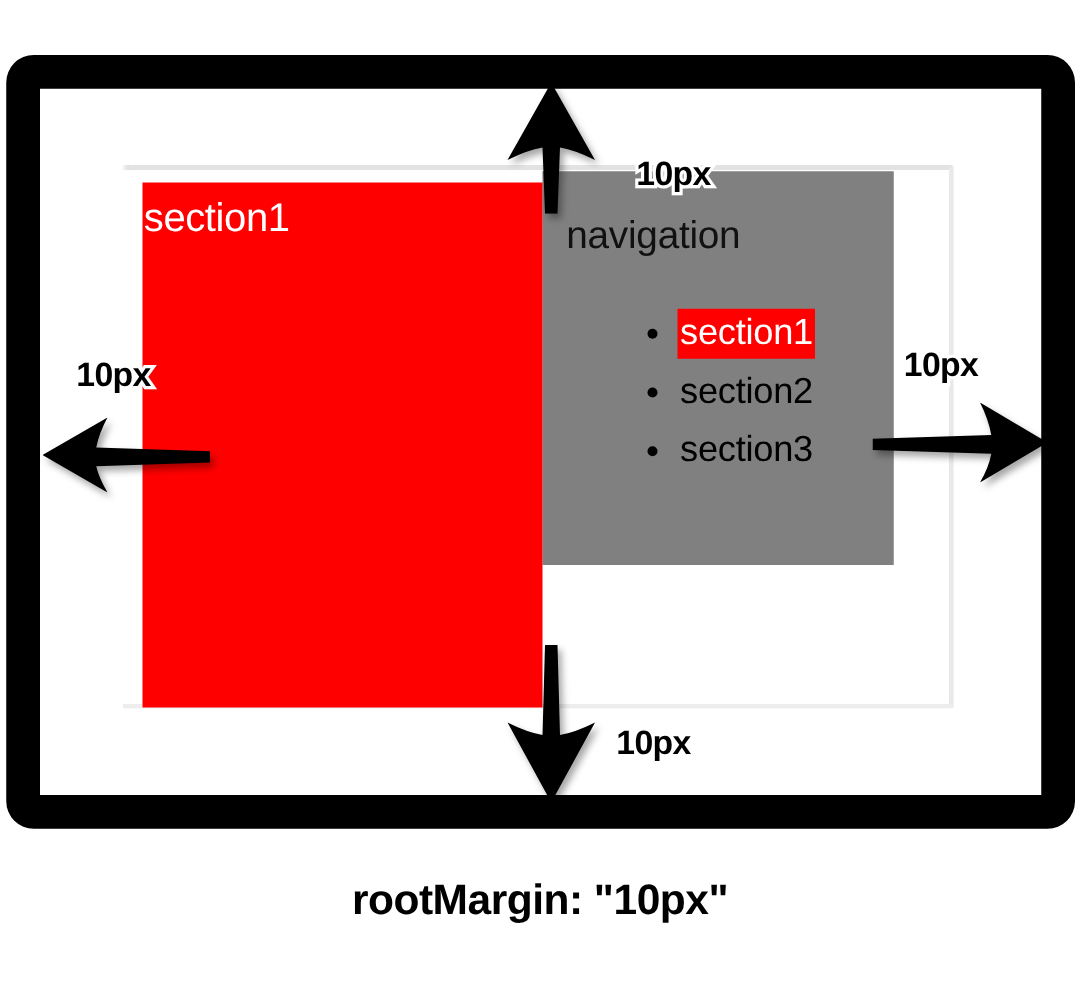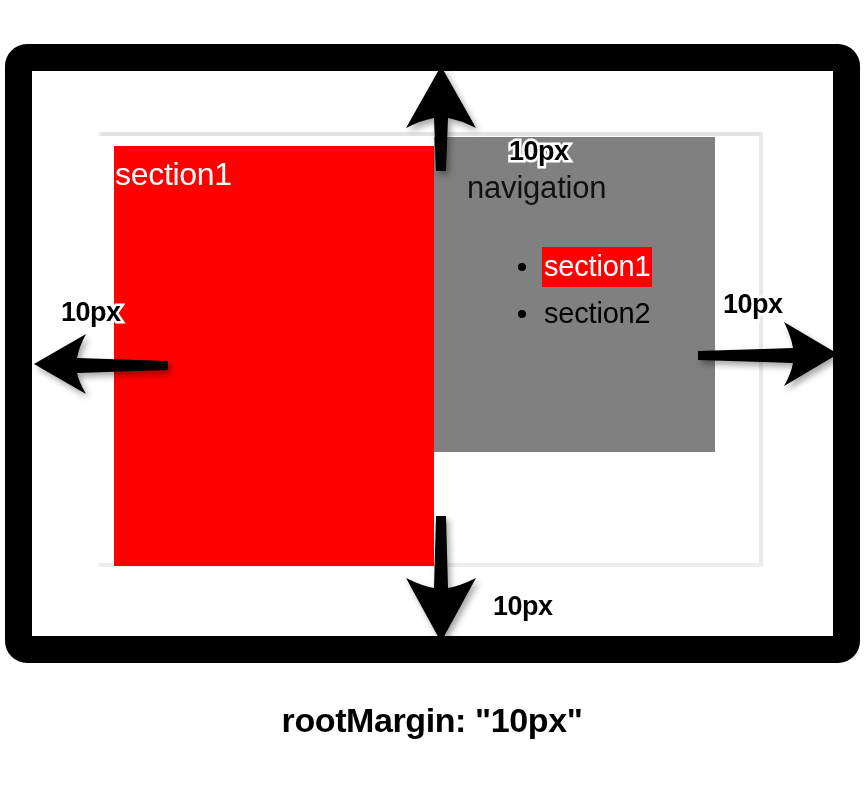--- a/index.html
+++ b/index.html
@@ -85,21 +85,21 @@
     position: absolute;
     left: 434px;
     top: 137px;
     width: 281px;
     height: 315px;
     background: #808080;
     z-index: 3;
   }
   .nav-title {
     position: absolute;
-    left: 33px;
+    left: 19px;
     top: 33px;
     font-size: 31px;
     line-height: 36px;
     color: #111111;
     letter-spacing: -0.2px;
     white-space: nowrap;
   }
   .nav-list {
     position: absolute;
     left: 78px;
@@ -154,21 +154,20 @@
     position: absolute;
     z-index: 9;
     font-size: 27px;
     font-weight: bold;
     line-height: 30px;
     color: #000000;
     letter-spacing: -0.5px;
     white-space: nowrap;
     -webkit-text-stroke: 5px #ffffff;
     paint-order: stroke fill;
-    margin-top: 12px;
   }
   .px-top    { left: 509px; top: 124px; }
   .px-right  { left: 723px; top: 277px; }
   .px-bottom { left: 493px; top: 579px; }
   .px-left   { left: 61px;  top: 285px; }
 
   .caption {
     position: absolute;
     z-index: 9;
     left: 0;
@@ -197,20 +196,24 @@
     <div class="nav-title">navigation</div>
     <ul class="nav-list">
       <li class="active">
         <span class="bullet"></span>
         <span class="nav-text">section1</span>
       </li>
       <li>
         <span class="bullet"></span>
         <span class="nav-text">section2</span>
       </li>
+      <li>
+        <span class="bullet"></span>
+        <span class="nav-text">section3</span>
+      </li>
     </ul>
   </div>
 
   <div class="section-block">
     <div class="section-block-label">section1</div>
   </div>
 
   <svg class="arrow arrow-up" viewBox="0 0 82 105" aria-hidden="true">
     <path fill="#000000" d="M41 0 L76 62 Q60 54 48 52 L46 105 L36 105 L34 52 Q22 54 6 62 Z"></path>
   </svg>

